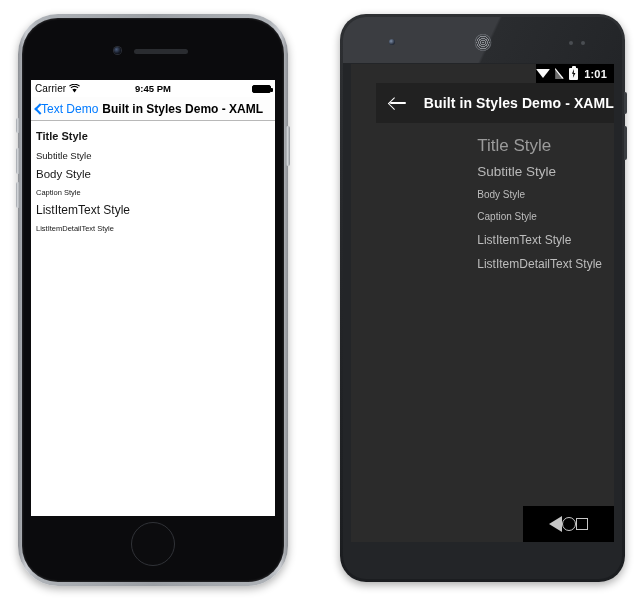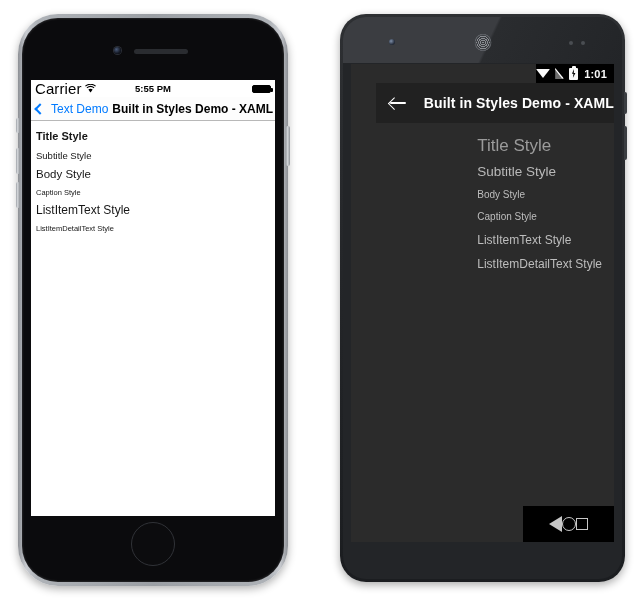--- a/index.html
+++ b/index.html
@@ -93,21 +93,21 @@
     height: 17px;
     background: #ffffff;
     display: flex;
     align-items: center;
     padding: 0 4px;
     font-size: 9.5px;
     color: #000;
     position: relative;
   }
   .ios-status-left { display: flex; align-items: center; gap: 3px; }
-  .ios-carrier { font-size: 15px; letter-spacing: 0.1px; }
+  .ios-carrier { font-size: 10px; letter-spacing: 0.1px; }
   .ios-time {
     position: absolute;
     left: 0; right: 0;
     text-align: center;
     font-size: 9.5px;
     font-weight: bold;
     pointer-events: none;
   }
   .ios-status-right { margin-left: auto; display: flex; align-items: center; }
   .ios-batt {
@@ -135,21 +135,21 @@
     align-items: center;
     padding-left: 3px;
     white-space: nowrap;
     overflow: hidden;
   }
   .ios-back {
     display: flex;
     align-items: center;
     color: #007aff;
     font-size: 12px;
-    gap: 10px;
+    gap: 0;
   }
   .ios-chevron {
     display: inline-block;
     width: 7px; height: 12px;
     position: relative;
   }
   .ios-chevron::before {
     content: "";
     position: absolute;
     left: 2px; top: 2px;
@@ -411,21 +411,21 @@
 
       <div class="ios-status">
         <div class="ios-status-left">
           <span class="ios-carrier">Carrier</span>
           <svg width="11" height="9" viewBox="0 0 11 9">
             <path d="M5.5 8.4 L3.3 5.6 A3.6 3.6 0 0 1 7.7 5.6 Z" fill="#000"></path>
             <path d="M1.9 3.9 A5.6 5.6 0 0 1 9.1 3.9" stroke="#000" stroke-width="1.1" fill="none"></path>
             <path d="M0.4 2.1 A8 8 0 0 1 10.6 2.1" stroke="#000" stroke-width="1.1" fill="none"></path>
           </svg>
         </div>
-        <div class="ios-time">5:55 PM</div>
+        <div class="ios-time">9:45 PM</div>
         <div class="ios-status-right">
           <div class="ios-batt"></div>
         </div>
       </div>
 
       <div class="ios-nav">
         <div class="ios-back">
           <span class="ios-chevron"></span>
           <span class="ios-back-label">Text Demo</span>
         </div>

